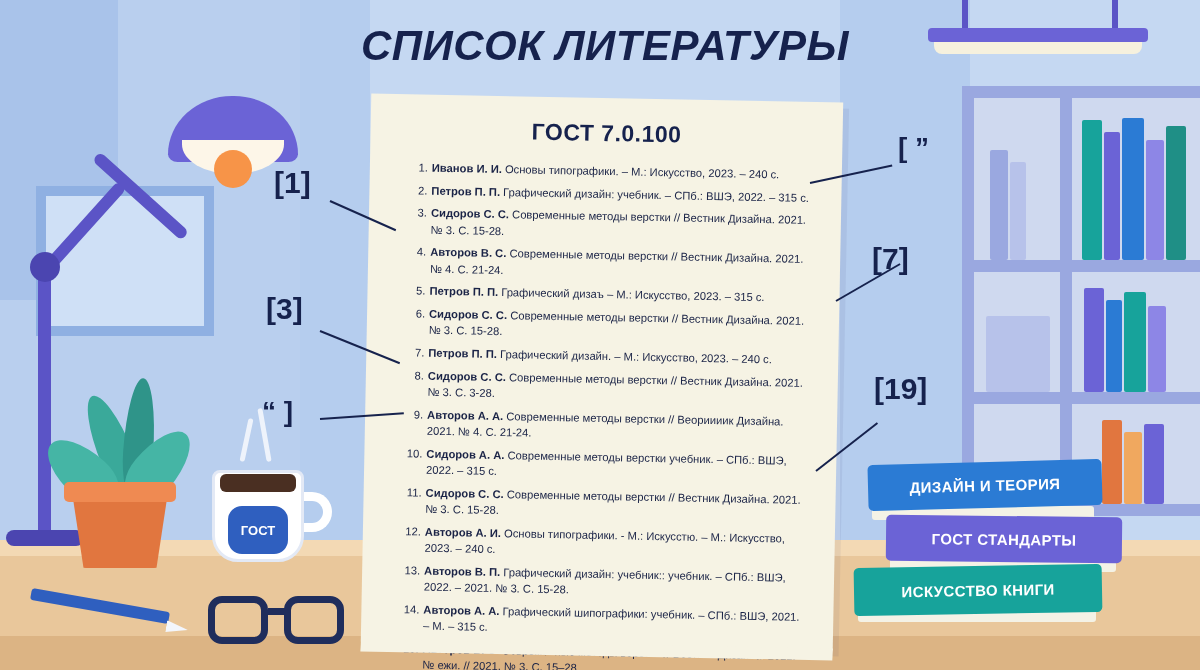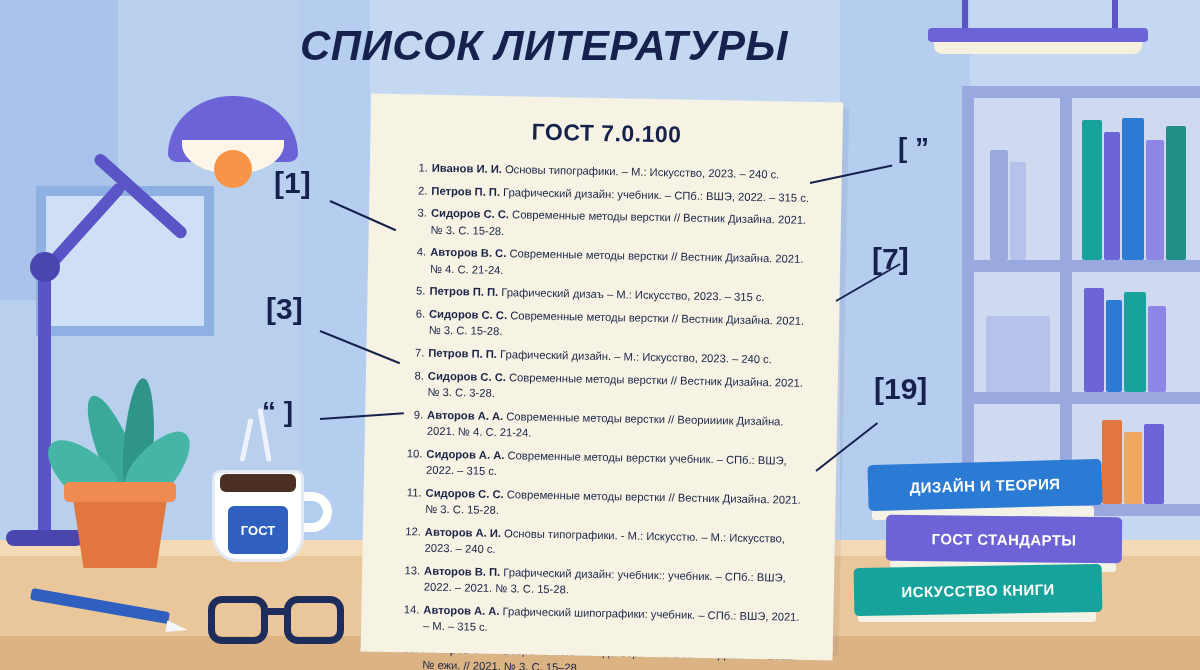--- a/index.html
+++ b/index.html
@@ -156,21 +156,21 @@
     border: 9px solid #ffffff; border-left: none;
     border-radius: 0 20px 20px 0;
   }
   .mug-coffee {
     position: absolute; left: 220px; top: 474px;
     width: 76px; height: 18px; background: #4a2f22; border-radius: 6px;
   }
   .mug-badge {
     position: absolute; left: 228px; top: 506px;
     width: 60px; height: 48px; background: #2f5fbf;
-    border-radius: 6px;
+    border-radius: 14px;
     display: flex; align-items: center; justify-content: center;
     color: #fff; font-size: 13px; font-weight: bold;
   }
   .steam {
     position: absolute; width: 5px; background: #eef3fb; border-radius: 4px;
   }
 
   
   .pen {
     position: absolute; left: 30px; top: 600px;
@@ -242,20 +242,21 @@
     content: counter(refc) ".";
     position: absolute; left: 0; top: 0;
     width: 22px; text-align: right;
     font-size: 11.2px; color: #1a2346;
   }
   .au { font-weight: bold; }
 
   
   #headline {
     position: absolute; left: 300px; top: 22px; width: 610px;
+    text-align: center;
     font-size: 42px; font-weight: bold; font-style: italic;
     color: #16224d; letter-spacing: .5px;
     font-family: "Liberation Sans", sans-serif;
   }
 
   
   .callout {
     position: absolute;
     font-size: 30px; font-weight: bold; color: #16224d;
     font-family: "Liberation Sans", sans-serif;

